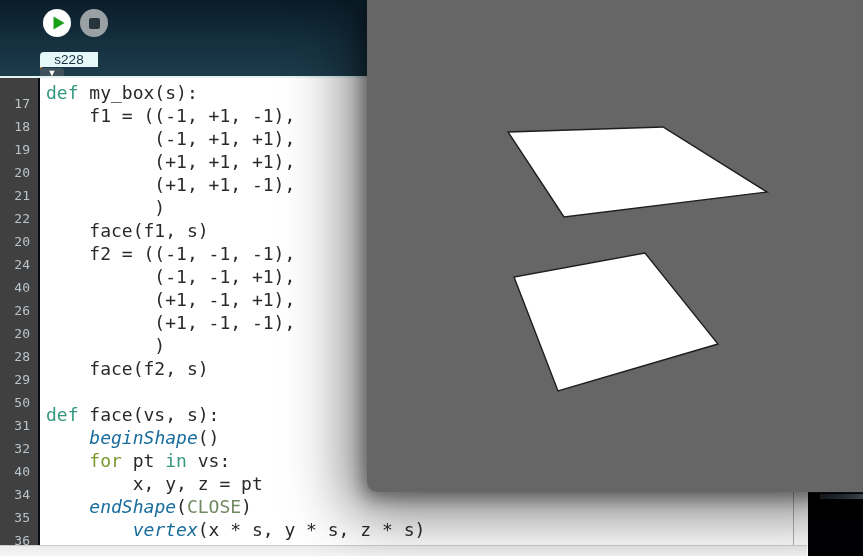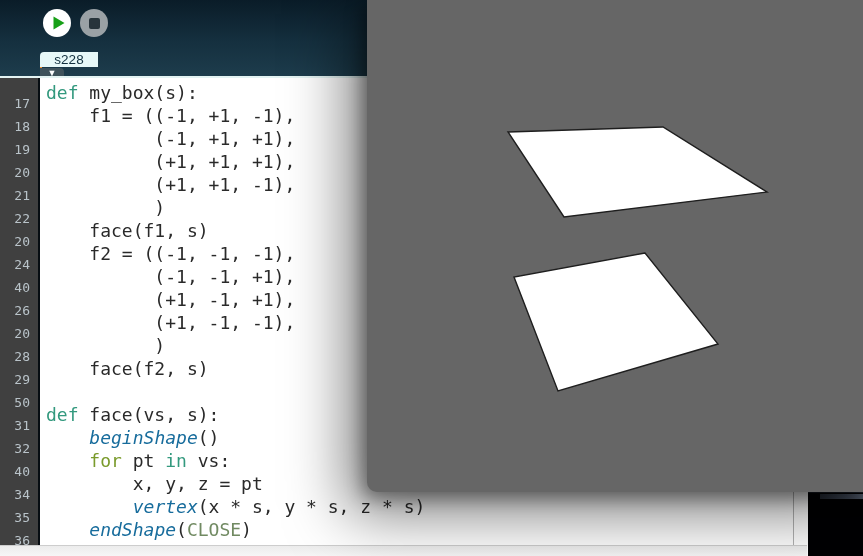--- a/index.html
+++ b/index.html
@@ -124,22 +124,22 @@
         <div class="row"><span class="tok-pl">          (-1, -1, +1),</span></div>
         <div class="row"><span class="tok-pl">          (+1, -1, +1),</span></div>
         <div class="row"><span class="tok-pl">          (+1, -1, -1),</span></div>
         <div class="row"><span class="tok-pl">          )</span></div>
         <div class="row"><span class="tok-pl">    face(f2, s)</span></div>
         <div class="row"></div>
         <div class="row"><span class="tok-kw">def</span><span class="tok-pl"> face(vs, s):</span></div>
         <div class="row"><span class="tok-pl">    </span><span class="tok-fn">beginShape</span><span class="tok-pl">()</span></div>
         <div class="row"><span class="tok-pl">    </span><span class="tok-lp">for</span><span class="tok-pl"> pt </span><span class="tok-kw">in</span><span class="tok-pl"> vs:</span></div>
         <div class="row"><span class="tok-pl">        x, y, z = pt</span></div>
+        <div class="row"><span class="tok-pl">    </span><span class="tok-fn">endShape</span><span class="tok-pl">(</span><span class="tok-ct">CLOSE</span><span class="tok-pl">)</span></div>
         <div class="row"><span class="tok-pl">        </span><span class="tok-fn">vertex</span><span class="tok-pl">(x * s, y * s, z * s)</span></div>
-        <div class="row"><span class="tok-pl">    </span><span class="tok-fn">endShape</span><span class="tok-pl">(</span><span class="tok-ct">CLOSE</span><span class="tok-pl">)</span></div>
         <div class="row"></div>
       </div>
   </div>
 
   <div class="scroll-track"></div>
   <div class="scroll-divider"></div>
 
   <div class="footer"></div>
 </div>
 

